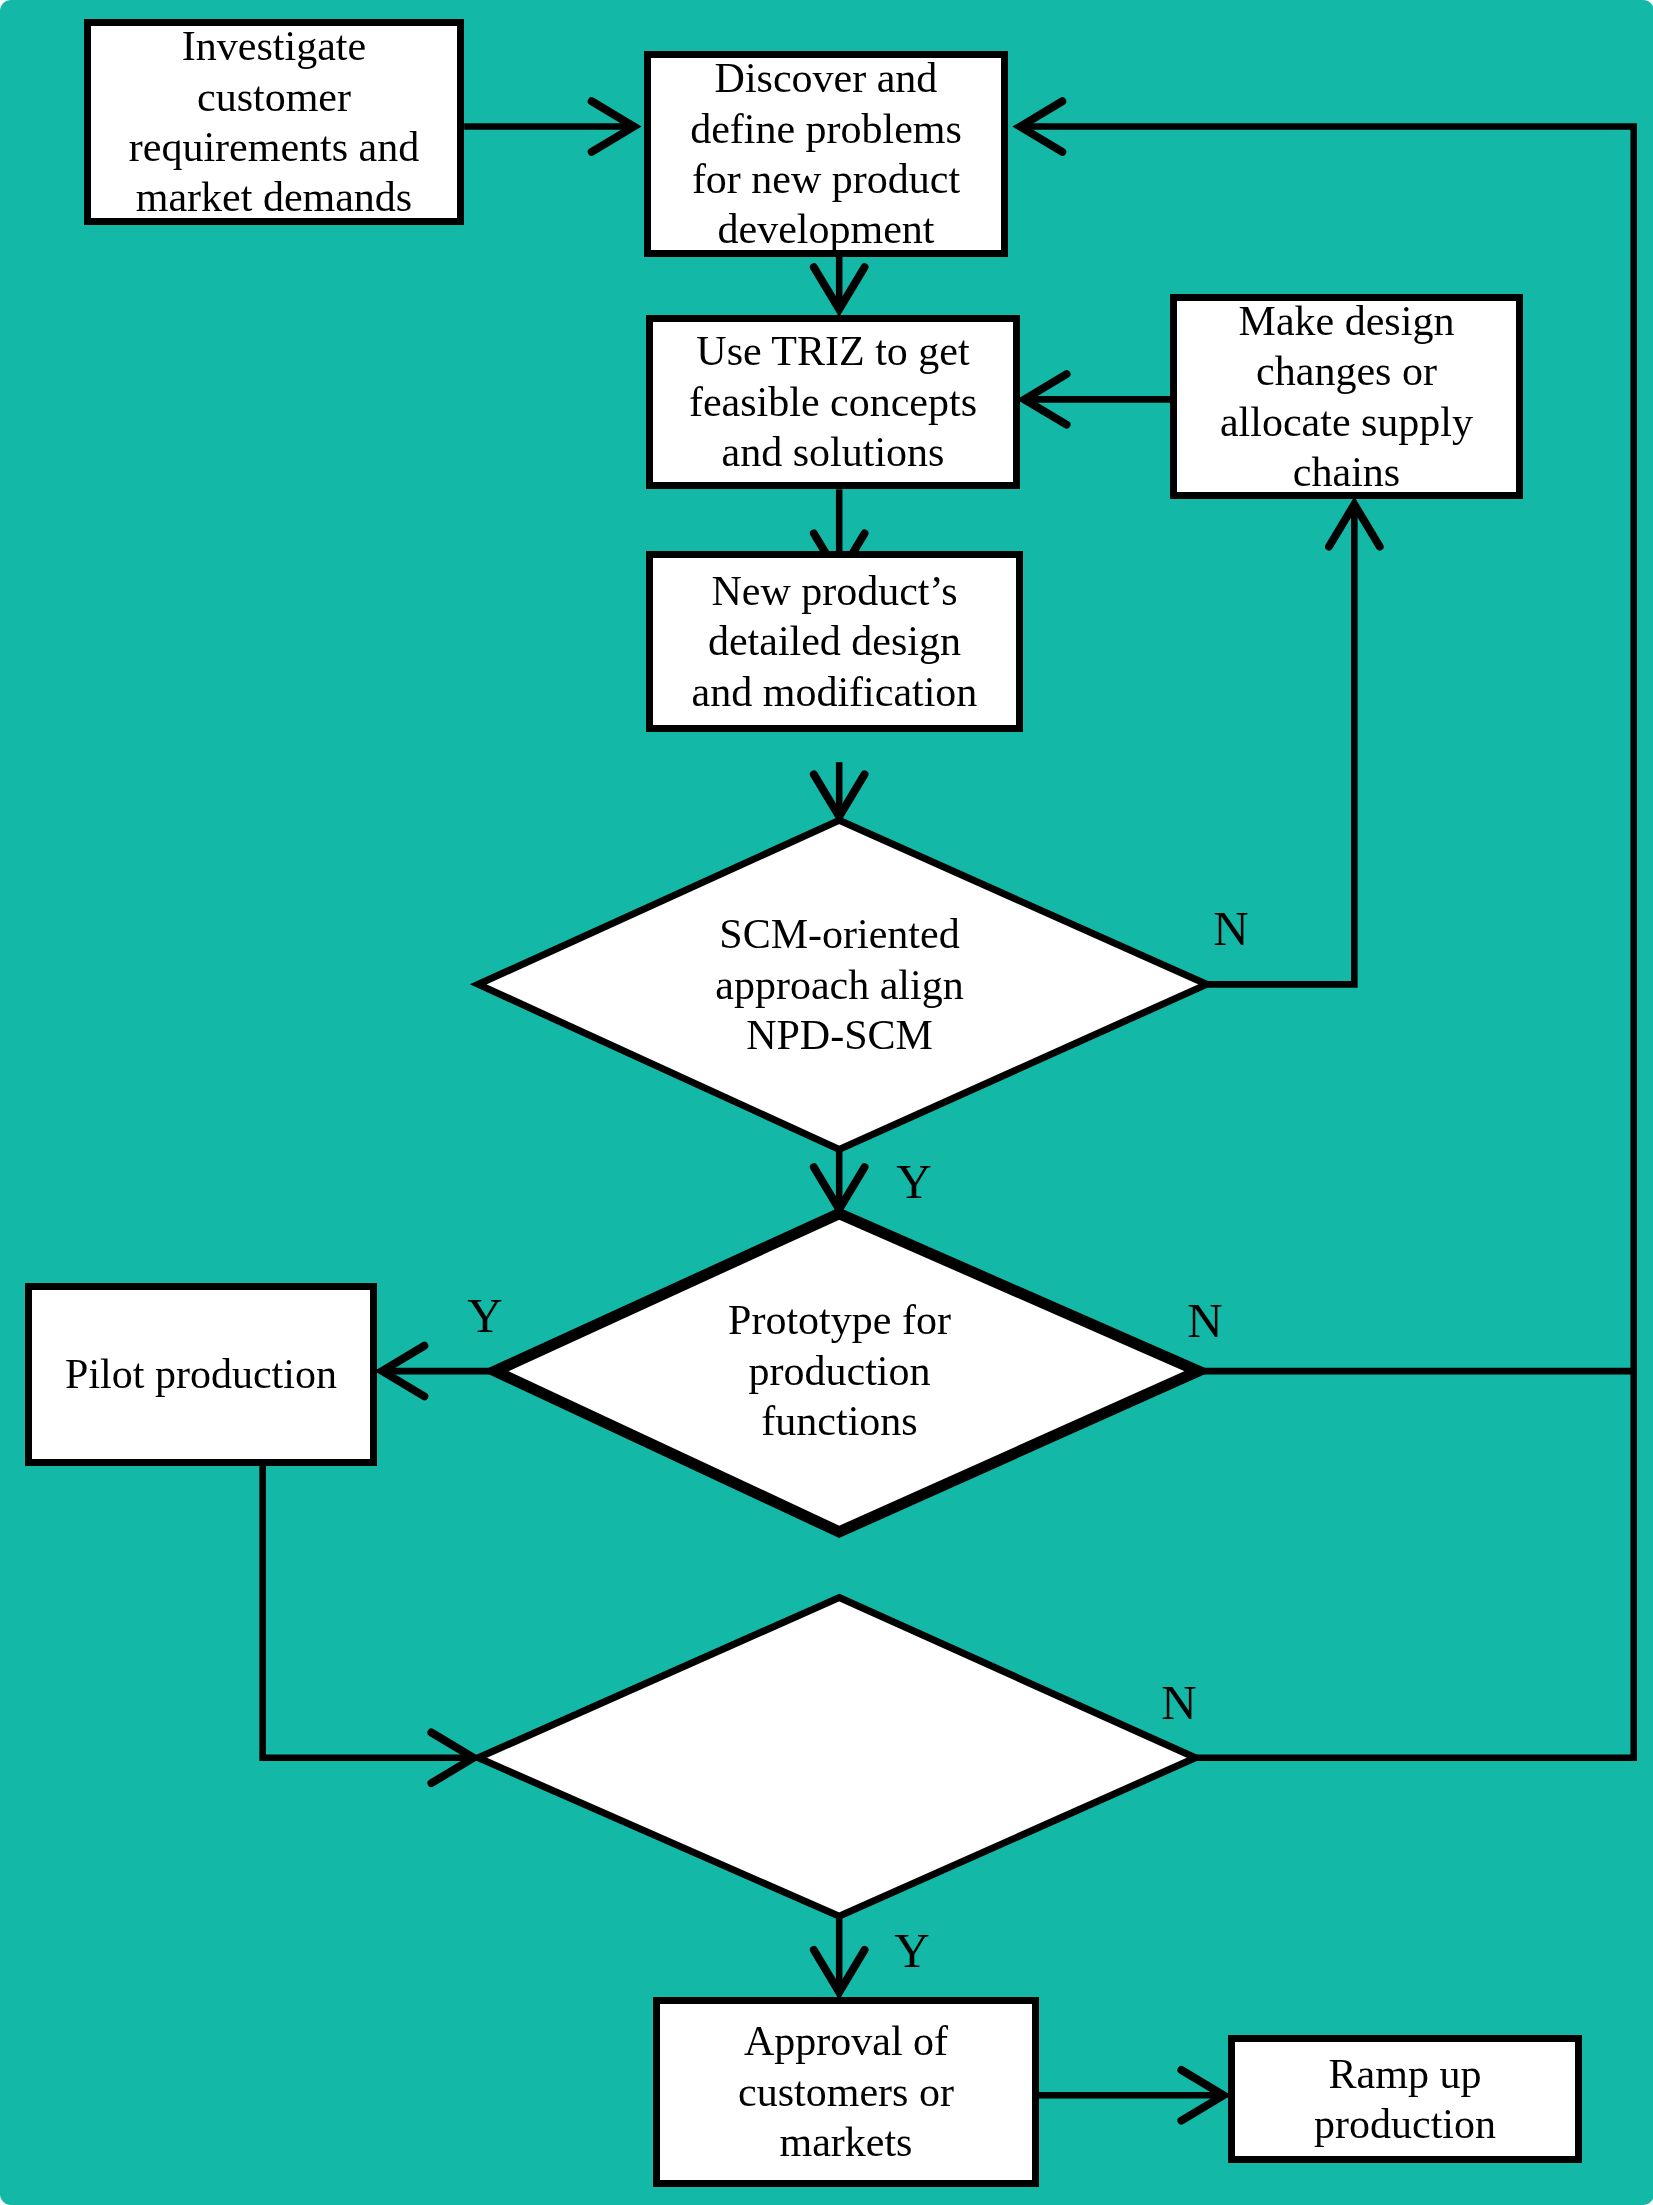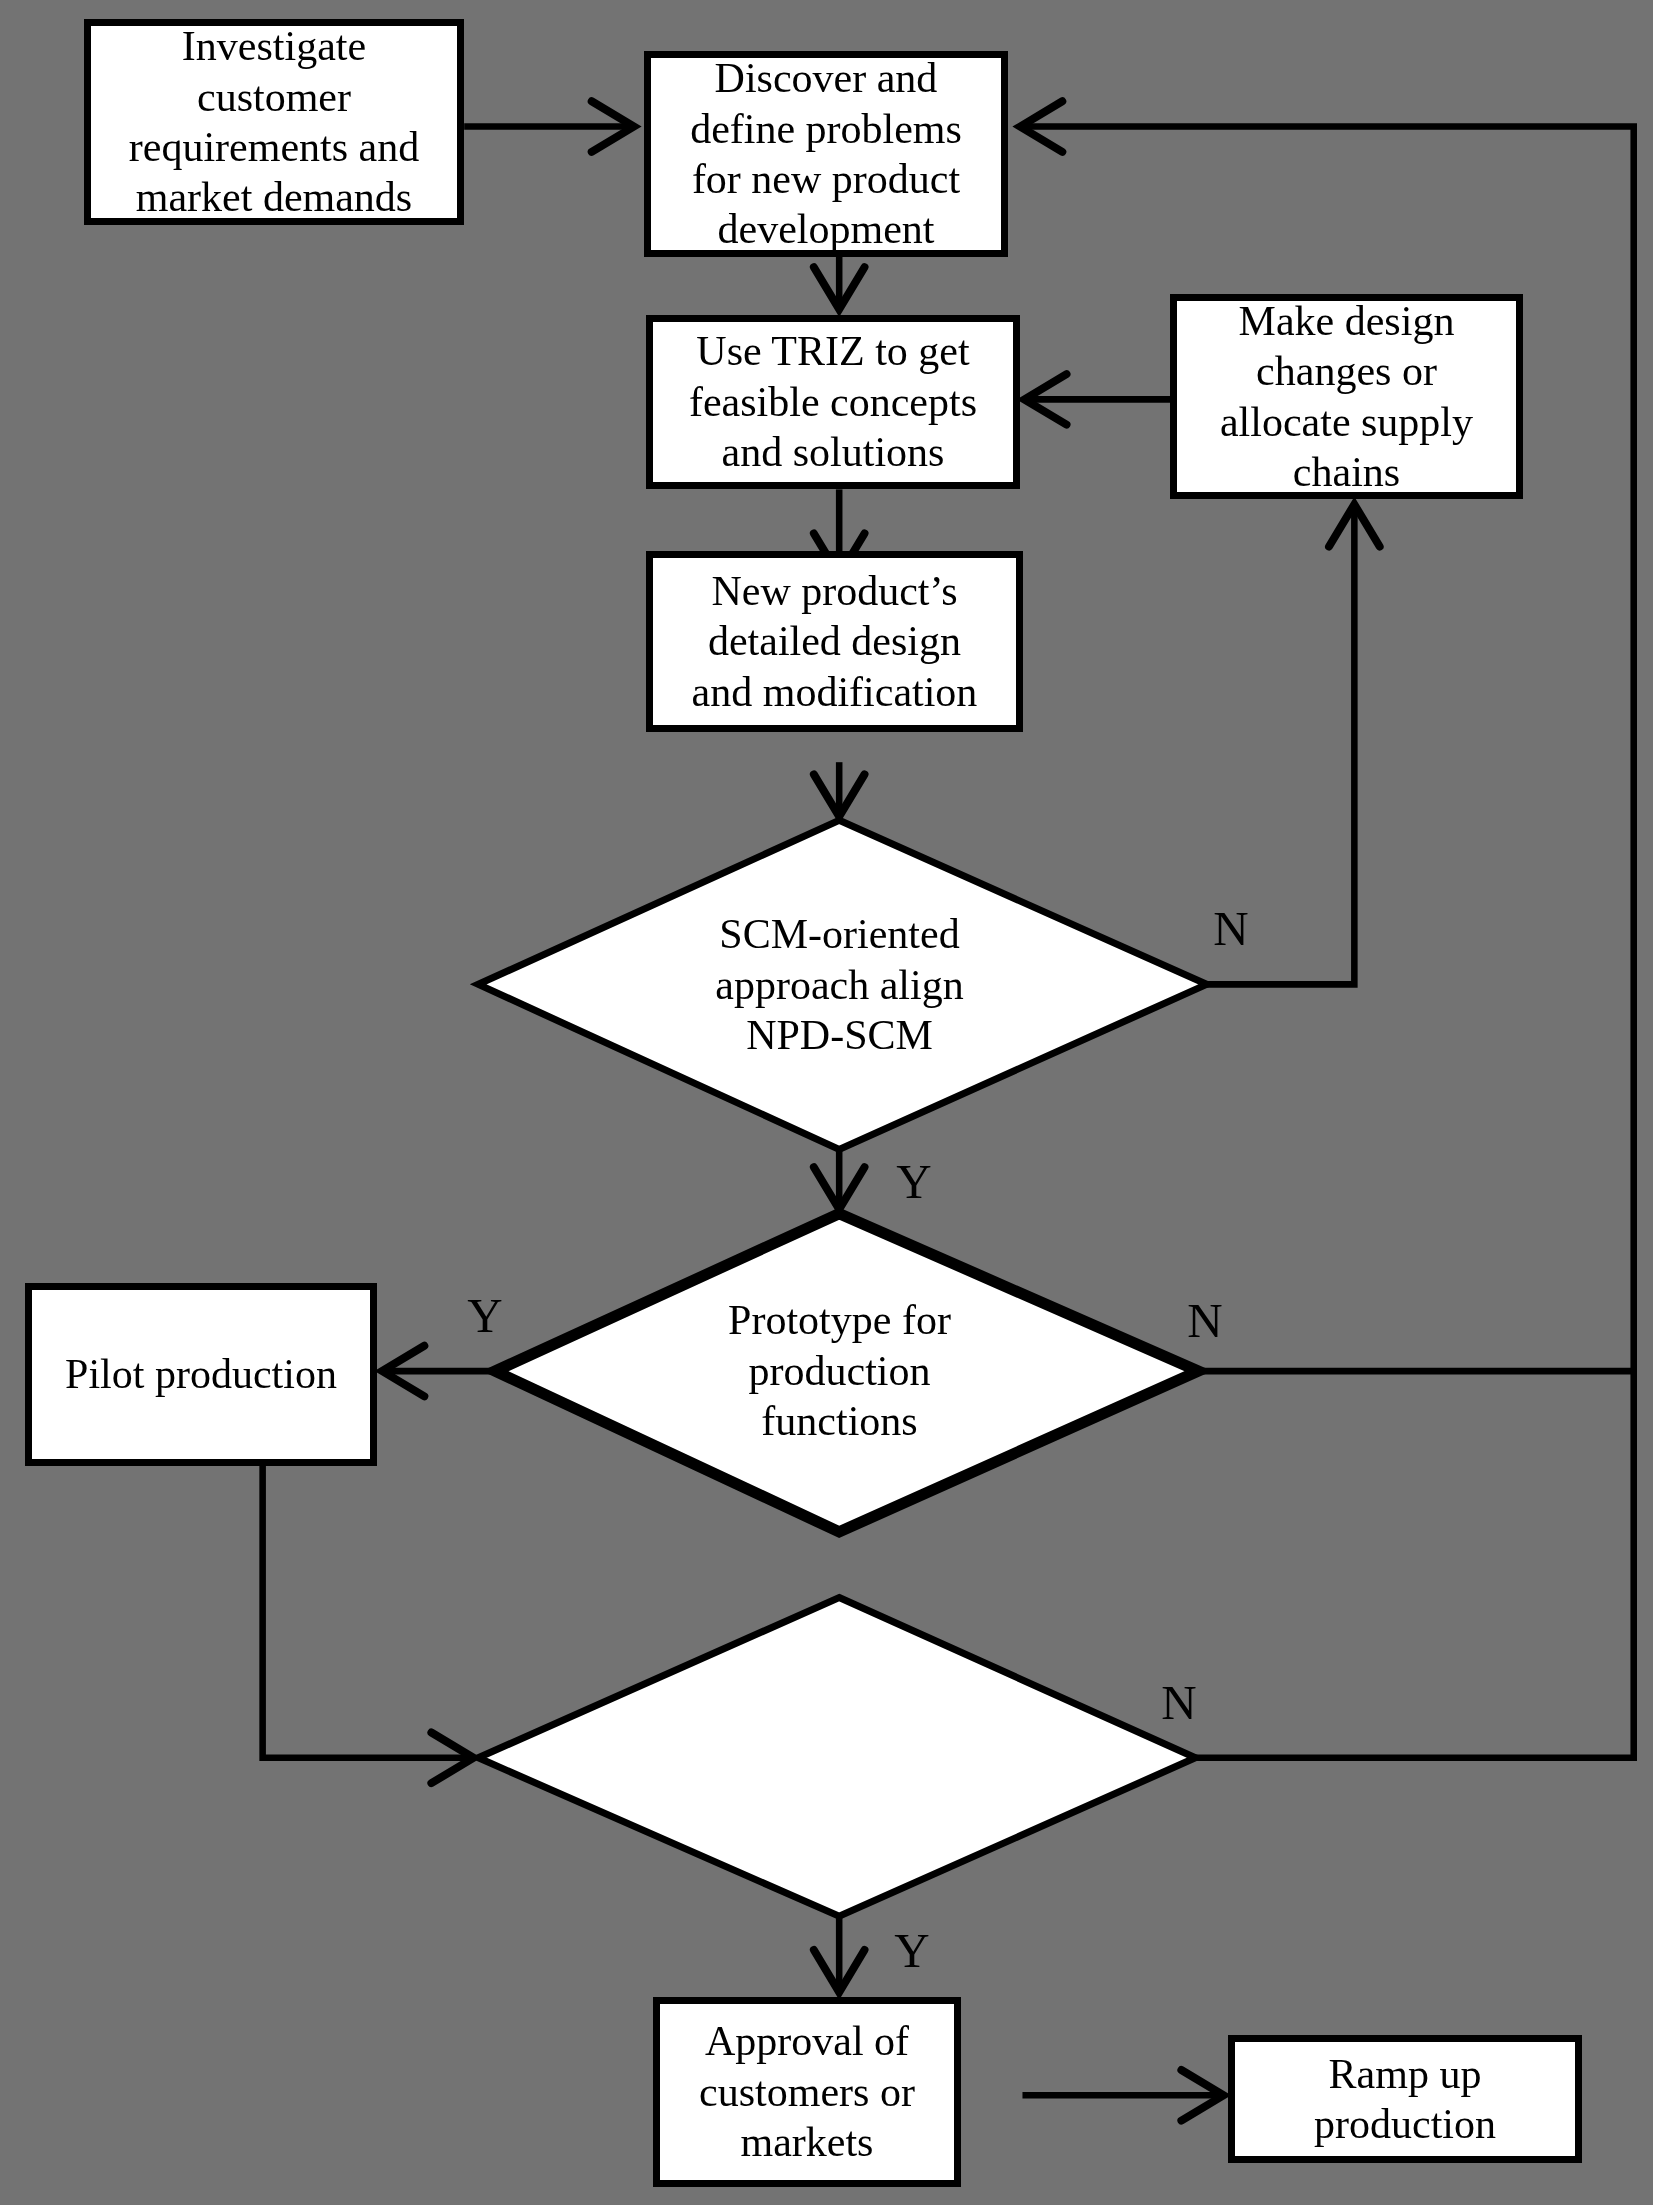--- a/index.html
+++ b/index.html
@@ -1,23 +1,24 @@
 <!DOCTYPE html>
 <html style="font-size:7.5px"><head>
 <meta charset="utf-8">
 <style>
   html, body { margin: 0; padding: 0; background: #ffffff; }
   .canvas {
     position: relative;
     width: 1654px;
     height: 2205px;
-    background: #737373;
+    background: #14b8a6;
     font-family: "Liberation Serif", "DejaVu Serif", serif;
     color: #000000;
     overflow: hidden;
+    border-radius: 11px;
   }
   svg.wires {
     position: absolute;
     left: 0; top: 0;
     width: 1654px; height: 2205px;
   }
   .edge { fill: none; stroke: #000000; stroke-width: 14; }
   .diamond { fill: #ffffff; stroke: #000000; stroke-width: 15; }
   .diamond.bold { stroke-width: 24; }
   .node {
@@ -106,21 +107,21 @@
   <div class="node box" style="left:646px; top:551px; width:377px; height:181px;">
     <span>New product’s
 detailed design
 and modification</span>
   </div>
 
   <div class="node box" style="left:25px; top:1283px; width:352px; height:183px;">
     <span>Pilot production</span>
   </div>
 
-  <div class="node box" style="left:653px; top:1997px; width:308px; height:190px;">
+  <div class="node box" style="left:653px; top:1997px; width:386px; height:190px;">
     <span>Approval of
 customers or
 markets</span>
   </div>
 
   <div class="node box" style="left:1228px; top:2035px; width:354px; height:128px;">
     <span>Ramp up
 production</span>
   </div>
 

